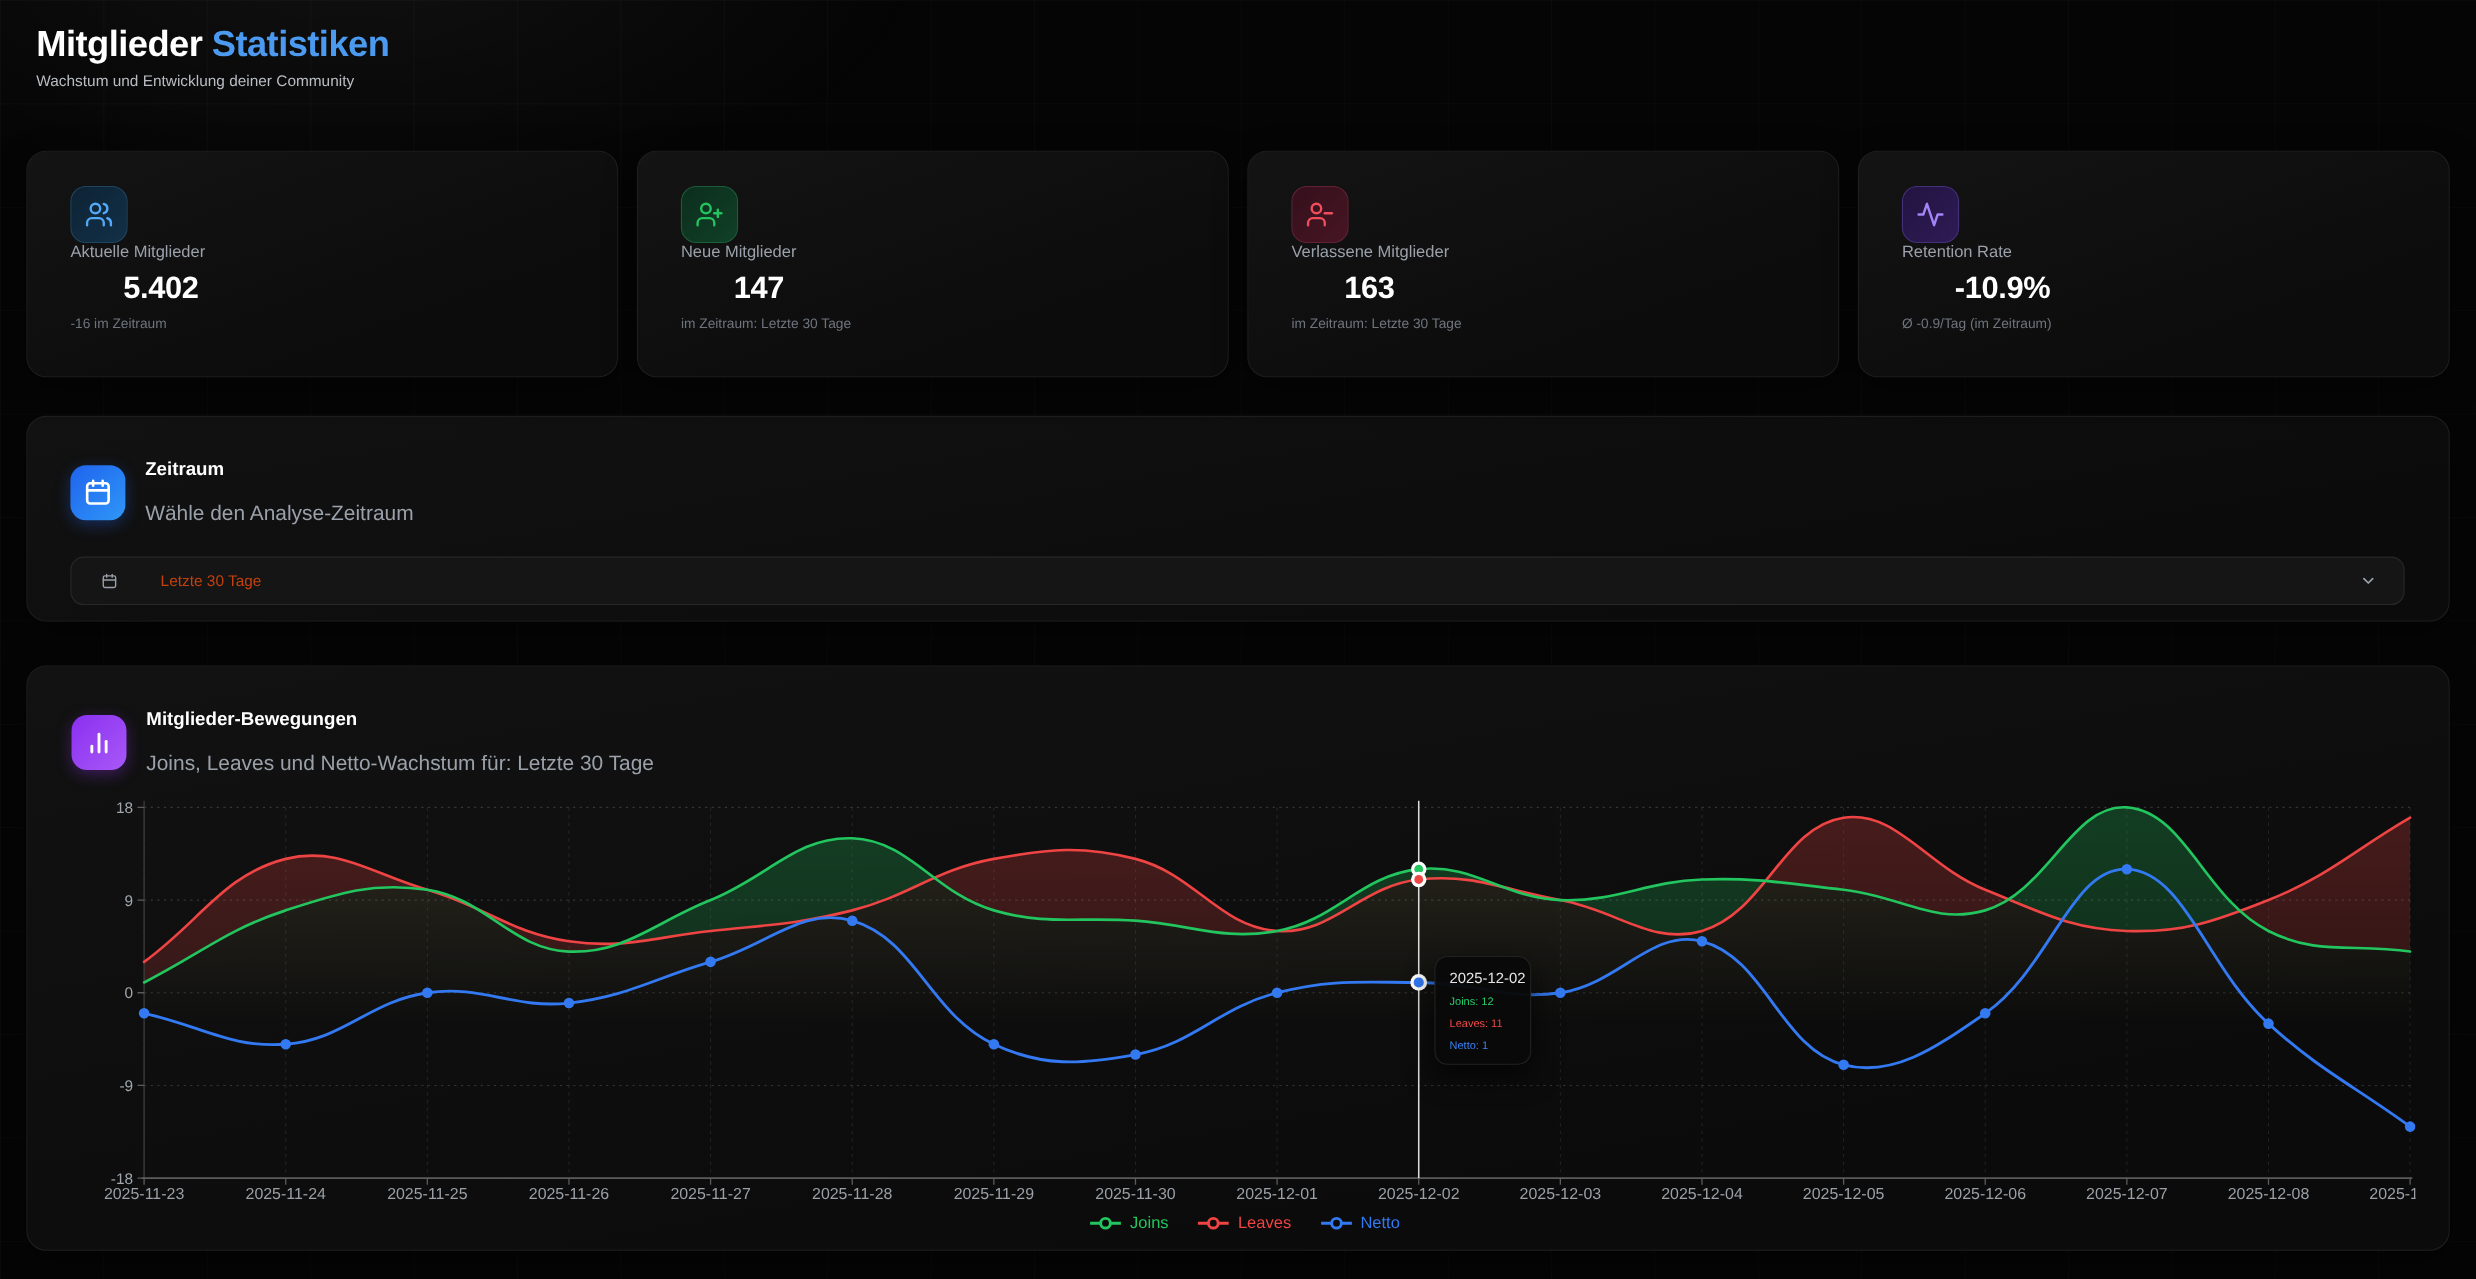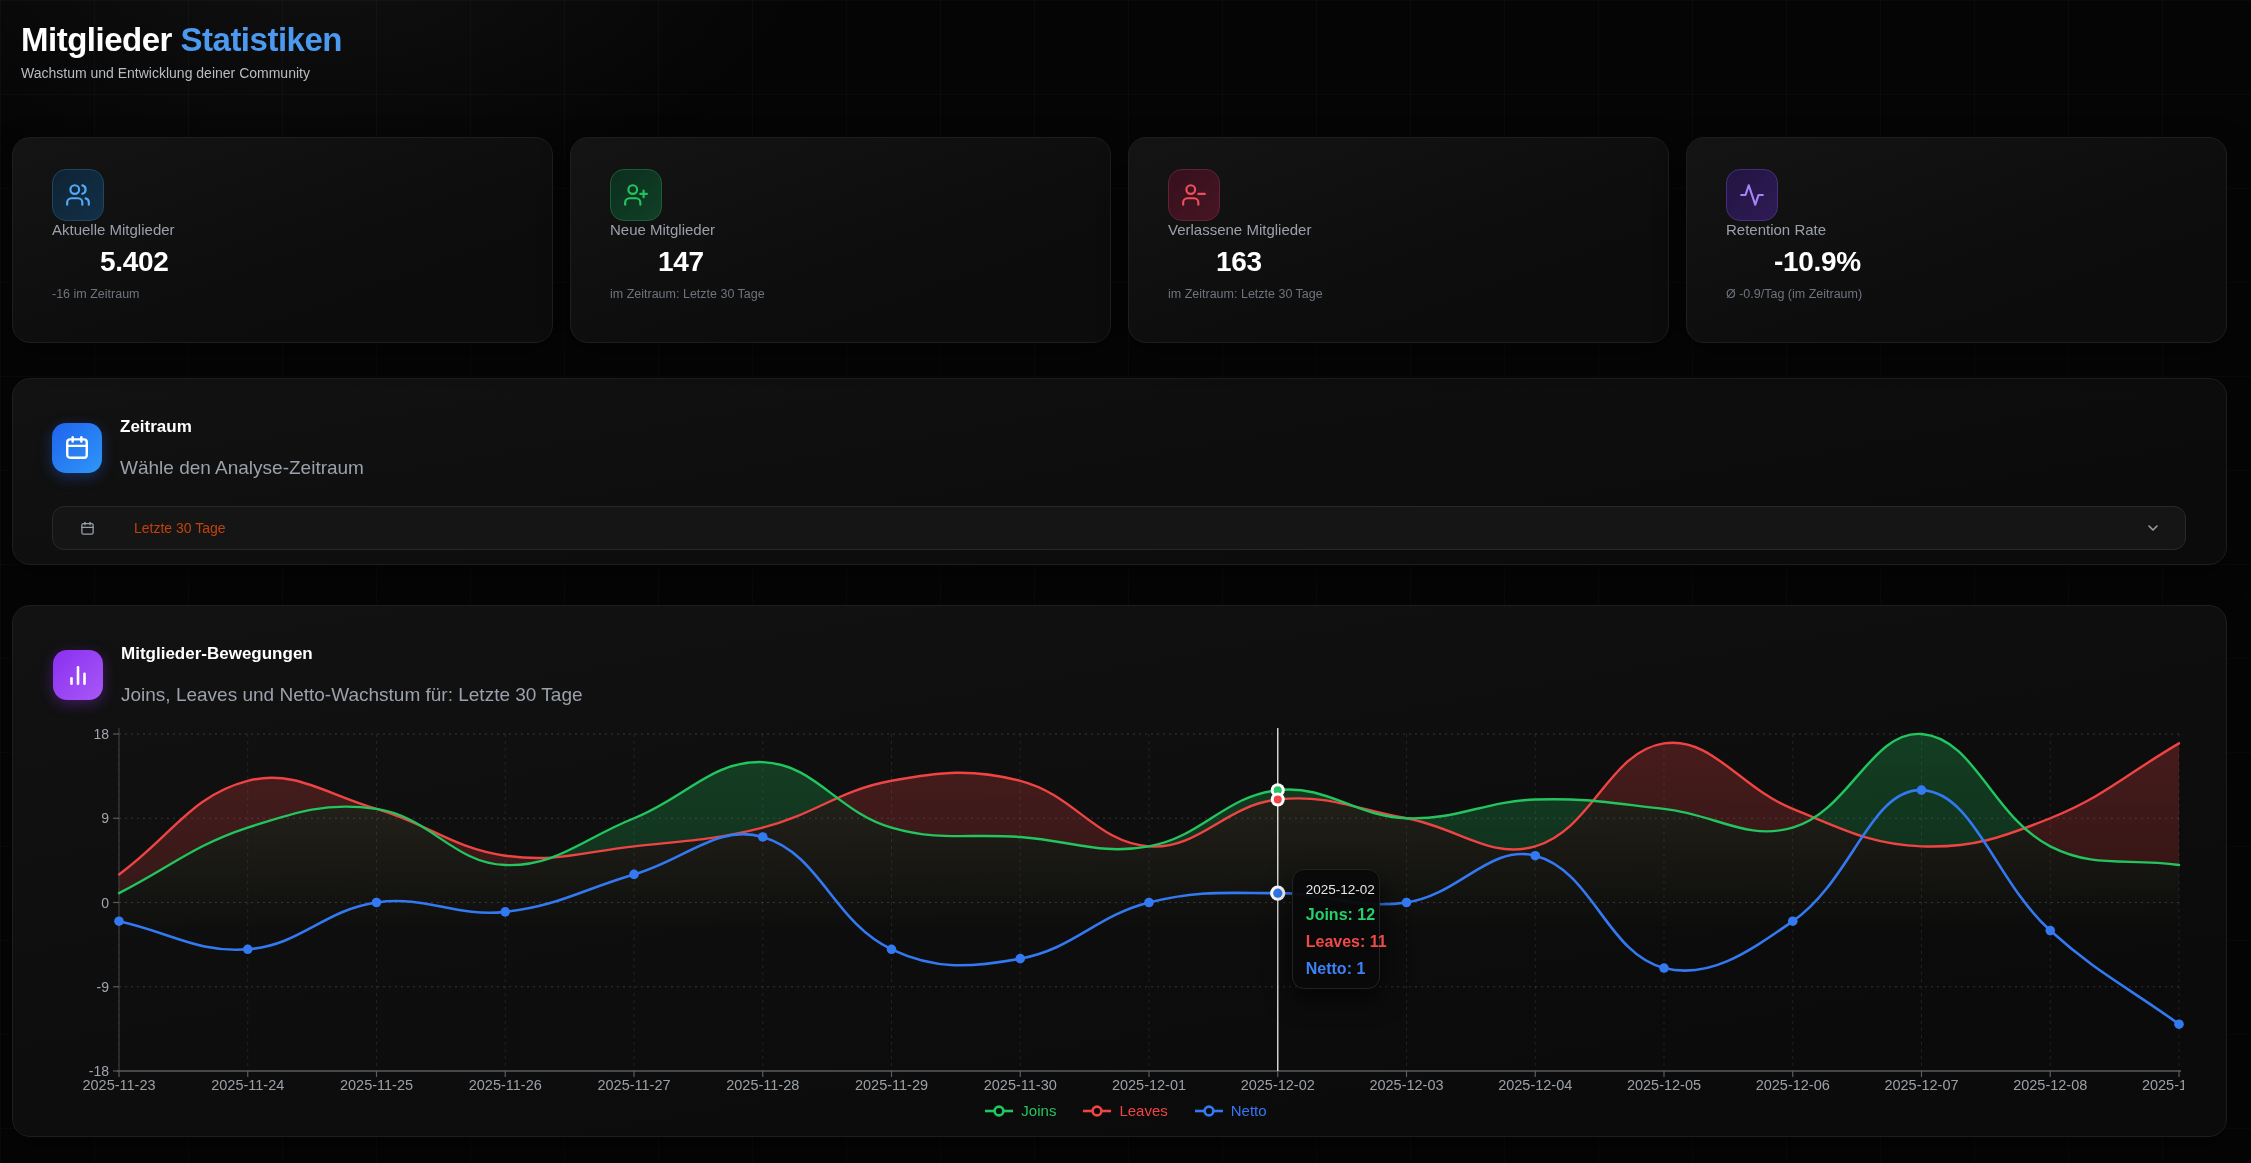--- a/index.html
+++ b/index.html
@@ -3,21 +3,21 @@
 <meta charset="utf-8">
 <style>
   html,body{margin:0;padding:0;background:#050505;width:2251px;height:1163px;overflow:hidden;
     font-family:"Liberation Sans",sans-serif;-webkit-font-smoothing:antialiased;}
   body::before{content:"";position:fixed;inset:0;z-index:0;pointer-events:none;
     background-image:
       radial-gradient(900px 420px at 14% -4%, rgba(255,255,255,0.05), transparent 60%),
       linear-gradient(rgba(255,255,255,0.024) 1px, transparent 1px),
       linear-gradient(90deg, rgba(255,255,255,0.024) 1px, transparent 1px);
     background-size:auto,94px 94px,94px 94px;}
-  .page{position:relative;z-index:1;padding:10px 24px 0 12px;}
+  .page{position:relative;z-index:1;padding:10px 24px 0 24px;}
   
   .h1{margin:10px 0 0 9px;font-size:33px;font-weight:bold;letter-spacing:-0.5px;color:#ffffff;line-height:40px;}
   .h1 .accent{color:#4b9af0;}
   .h1sub{margin:4px 0 0 9px;font-size:14px;color:#b9bdc2;line-height:18px;}
   
   .cards{display:flex;gap:17px;margin-top:55px;}
   .scard{flex:1;height:206px;box-sizing:border-box;border:1px solid #1e1e1e;border-radius:18px;
     background:linear-gradient(160deg,#141414 0%,#0c0c0c 70%);padding:31px 28px 0 39px;
     box-shadow:0 10px 30px rgba(0,0,0,.45);}
   .tile{width:50px;height:50px;border-radius:14px;display:flex;align-items:center;justify-content:center;}
@@ -45,21 +45,21 @@
   .dropdown .chev{margin-left:auto;color:#9aa1aa;display:flex;}
   
   .panel-chart{margin-top:40px;height:532px;padding:38px 28px 0 40px;}
   .chart-wrap{position:relative;margin-top:10px;height:418px;}
   .chart-wrap svg text{font-family:"Liberation Sans",sans-serif;}
   .legend{display:flex;justify-content:center;align-items:center;gap:26px;margin-top:2px;}
   .legend .li{display:flex;align-items:center;gap:7px;font-size:15px;cursor:pointer;}
   .tooltip{position:absolute;width:88px;box-sizing:border-box;padding:12px 13px 10px 13px;border-radius:12px;
     background:rgba(9,9,9,0.97);border:1px solid #222222;box-shadow:0 10px 26px rgba(0,0,0,.65);}
   .tooltip .tdate{font-size:13.5px;color:#e6e6e6;white-space:nowrap;}
-  .tooltip .trow{margin-top:9px;font-size:16px;font-weight:bold;white-space:nowrap;}
+  .tooltip .trow{margin-top:9px;font-size:10px;font-weight:normal;white-space:nowrap;}
 </style>
 </head>
 <body>
 
 <div class="page">
 
   <div class="h1"><span>Mitglieder</span> <span class="accent">Statistiken</span></div>
   <div class="h1sub">Wachstum und Entwicklung deiner Community</div>
 
   <div class="cards">

